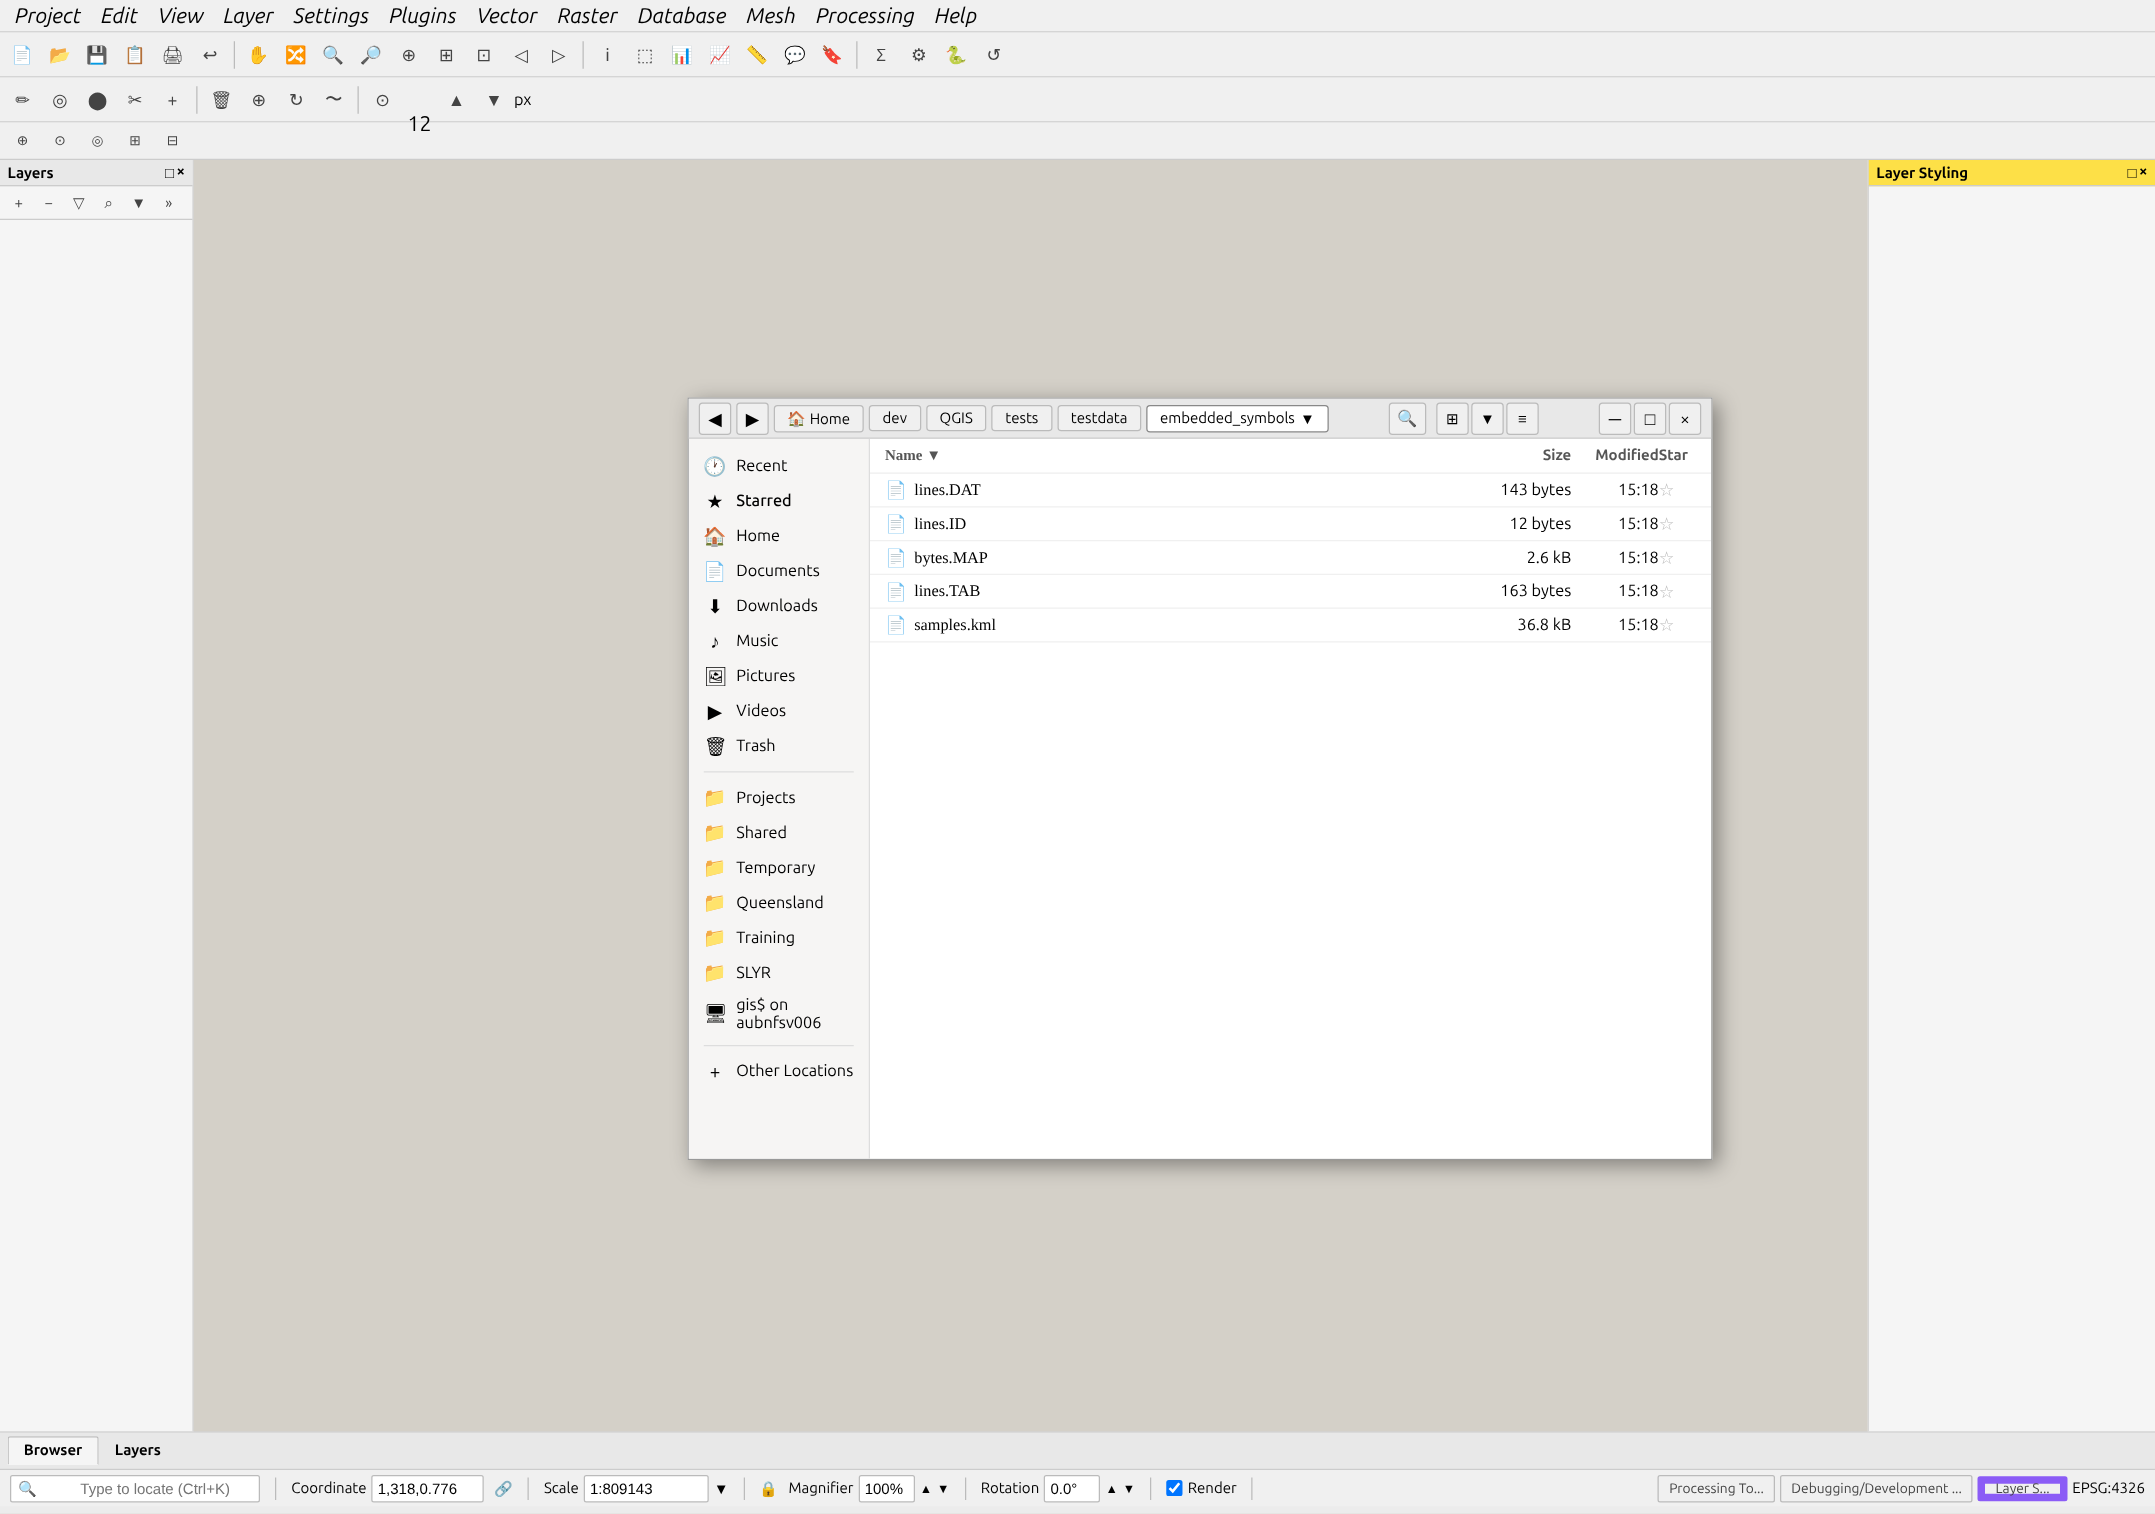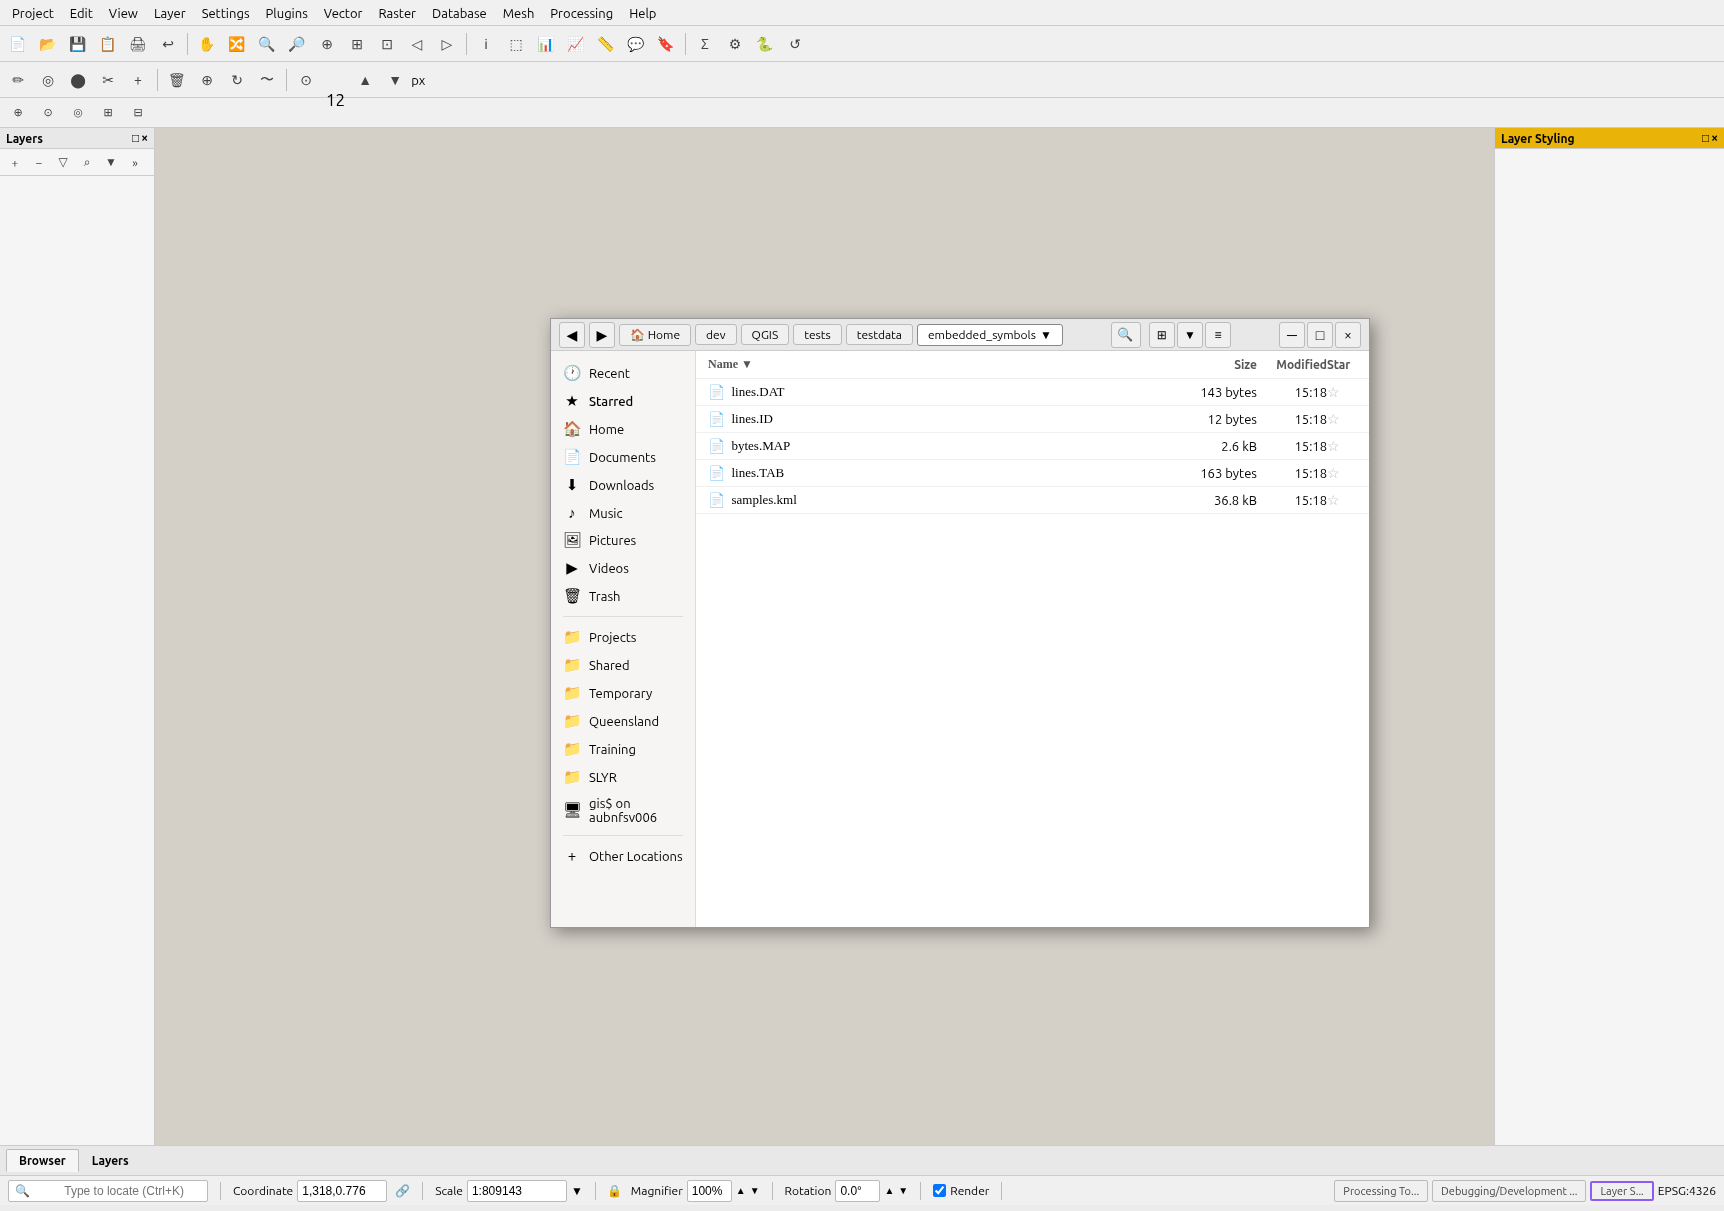--- a/index.html
+++ b/index.html
@@ -18,21 +18,22 @@
       display: flex;
       align-items: center;
       background: #f0f0f0;
       border-bottom: 1px solid #ccc;
       height: 26px;
       padding: 0 4px;
     }
     .menu-item {
       padding: 2px 8px;
       cursor: pointer;
-      font-size: 13px;
+      font-size: 17px;
+      font-style: italic;
     }
 
     
     .toolbar-row {
       display: flex;
       align-items: center;
       background: #f0f0f0;
       border-bottom: 1px solid #ccc;
       height: 36px;
       padding: 2px 4px;
@@ -100,21 +101,21 @@
     #right-panel {
       width: 230px;
       background: #f5f5f5;
       border-left: 1px solid #ccc;
     }
     #right-panel-header {
       display: flex;
       align-items: center;
       justify-content: space-between;
       padding: 3px 6px;
-      background: #eab308;
+      background: #fde047;
       border-bottom: 1px solid #ccc;
       font-size: 12px;
       font-weight: bold;
     }
 
     
     #file-dialog {
       position: absolute;
       top: 190px;
       left: 395px;
@@ -609,16 +610,16 @@
   </div>
   <div class="status-sep"></div>
   <div class="status-section">
     <input type="checkbox" checked="" style="">
     <span>Render</span>
   </div>
   <div class="status-sep"></div>
   <div style="margin-left:auto;display:flex;align-items:center;gap:4px;">
     <div class="tb-btn" style="width:auto;padding:0 8px;font-size:11px;border:1px solid #bbb;height:22px;border-radius:2px;">Processing To...</div>
     <div class="tb-btn" style="width:auto;padding:0 8px;font-size:11px;border:1px solid #bbb;height:22px;border-radius:2px;">Debugging/Development ...</div>
-    <div class="tb-btn" style="width:auto;padding:0 8px;font-size:11px;border:2px solid #8b5cf6;height:20px;border-radius:2px;">Layer S...</div>
+    <div class="tb-btn" style="width:auto;padding:0 8px;font-size:11px;border:6px solid #8b5cf6;height:20px;border-radius:2px;">Layer S...</div>
     <span style="font-size:12px;cursor:pointer;">EPSG:4326</span>
   </div>
 </div>
 
 </body></html>

